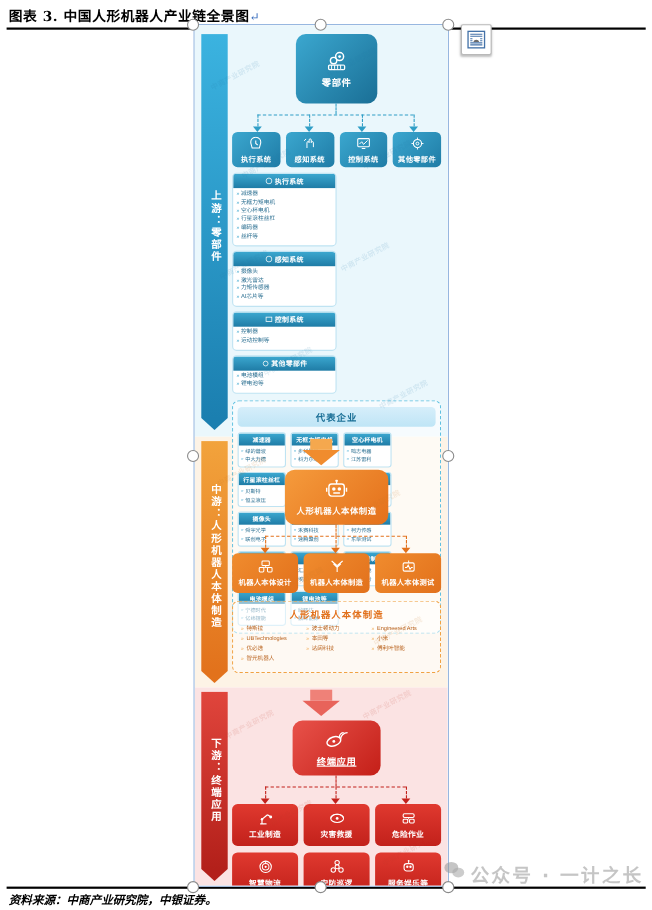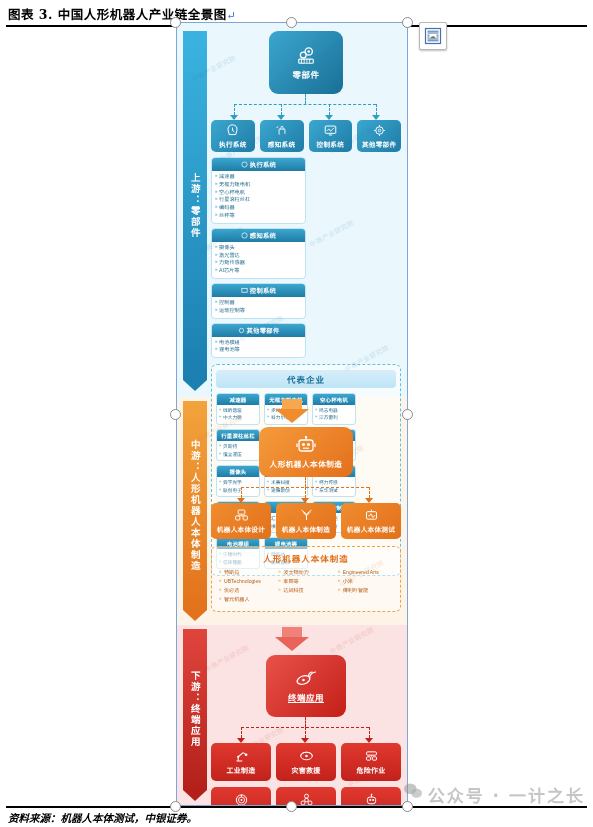--- a/index.html
+++ b/index.html
@@ -173,21 +173,21 @@
   }
 </style>
 </head>
 <body>
 
 <div class="doc-title">
   <span>图表 3. 中国人形机器人产业链全景图</span><span class="title-pilcrow">↵</span>
 </div>
 <div class="rule-top"></div>
 <div class="rule-bottom"></div>
-<div class="doc-source">资料来源：机器人本体测试，中银证券。</div>
+<div class="doc-source">资料来源：中商产业研究院，中银证券。</div>
 
 <div class="layout-btn">
   <svg width="18" height="18" viewBox="0 0 18 18">
     <rect x="1.5" y="1.5" width="15" height="15" fill="#fff" stroke="#4472a8" stroke-width="1.2"></rect>
     <line x1="3.5" y1="4.2" x2="14.5" y2="4.2" stroke="#4472a8" stroke-width="1"></line>
     <line x1="3.5" y1="6.0" x2="14.5" y2="6.0" stroke="#4472a8" stroke-width="1"></line>
     <line x1="3.5" y1="12.0" x2="14.5" y2="12.0" stroke="#4472a8" stroke-width="1"></line>
     <line x1="3.5" y1="13.8" x2="14.5" y2="13.8" stroke="#4472a8" stroke-width="1"></line>
     <line x1="3.5" y1="8.2" x2="5.5" y2="8.2" stroke="#4472a8" stroke-width="1"></line>
     <line x1="3.5" y1="10.0" x2="5.5" y2="10.0" stroke="#4472a8" stroke-width="1"></line>
@@ -541,21 +541,21 @@
     </div>
   </div>
 
   <div class="bigarrow" style="position:absolute;left:98px;top:604px;z-index:8;">
     <div class="bshaft" style="background:#ef8178;"></div>
     <div class="btip" style="border-top:14px solid #e8635a;"></div>
   </div>
 
   <div class="col" style="top:632px;">
 
-    <div class="hub hub-down" style="width:80px;height:62px;text-decoration:underline;">
+    <div class="hub hub-down" style="width:80px;height:50px;text-decoration:underline;">
       <svg width="22" height="20" viewBox="0 0 22 20">
         <ellipse cx="8.5" cy="11" rx="6.5" ry="4" fill="none" stroke="#fff" stroke-width="1.3" transform="rotate(-20 8.5 11)"></ellipse>
         <circle cx="8.5" cy="11" r="1.3" fill="#fff"></circle>
         <path d="M13.5 7 a4 4 0 0 1 4-4" fill="none" stroke="#fff" stroke-width="1.2"></path>
         <path d="M14.5 9.5 a6.5 6.5 0 0 1 6.5-6.5" fill="none" stroke="#fff" stroke-width="1.2"></path>
       </svg>
       <span>终端应用</span>
     </div>
 
     <div class="tree" style="height:26px;">

